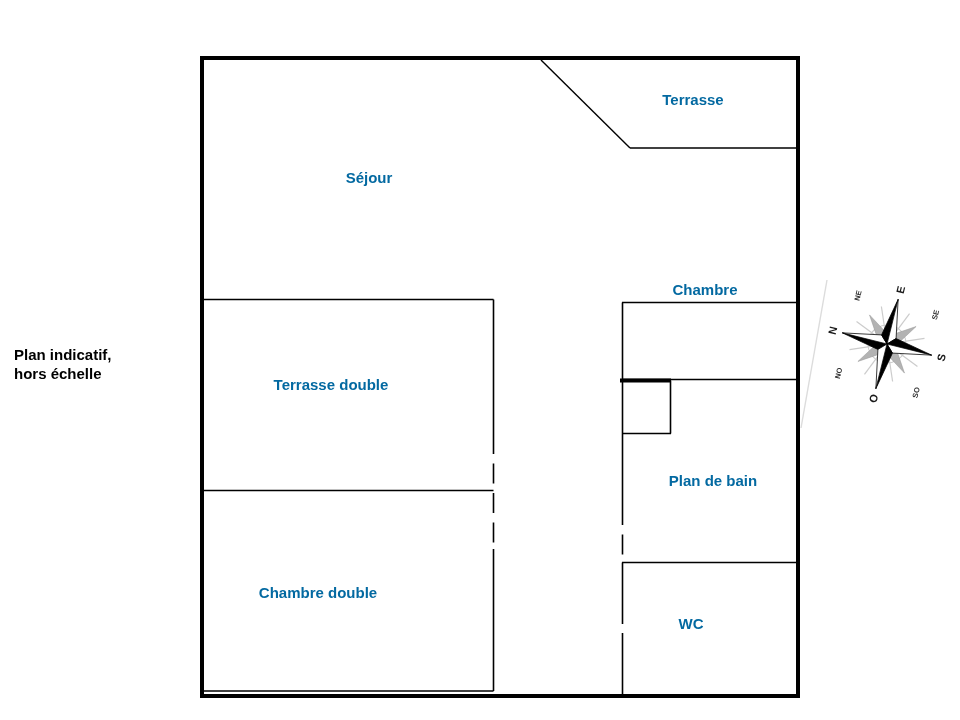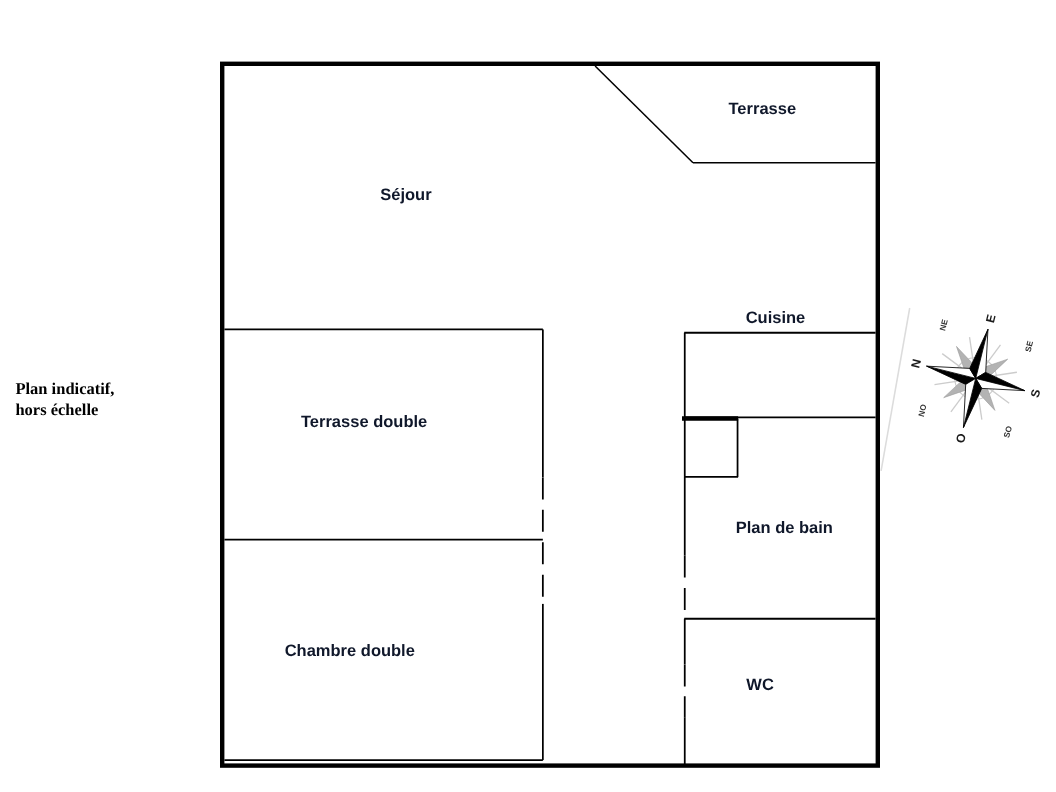--- a/index.html
+++ b/index.html
@@ -3,25 +3,25 @@
 <meta charset="utf-8">
 <style>
   html,body{margin:0;padding:0;background:#ffffff;}
   .canvas{
     position:relative;width:960px;height:720px;background:#ffffff;overflow:hidden;
     font-family:"Liberation Sans",sans-serif;
   }
   .plan-svg{position:absolute;left:0;top:0;}
   .room-label{
     position:absolute;transform:translate(-50%,-50%);
-    font-weight:700;font-size:15px;color:#0f172a;white-space:nowrap;
+    font-weight:700;font-size:15px;color:#0369a1;white-space:nowrap;
   }
   .note{
     position:absolute;left:14px;top:345px;
-    font-weight:700;font-size:15px;line-height:19px;color:#000;white-space:nowrap;font-family:Liberation Serif, serif;
+    font-weight:700;font-size:15px;line-height:19px;color:#000;white-space:nowrap;
   }
   .compass-cardinal{font-weight:700;font-size:11px;fill:#1a1a1a;}
   .compass-intercardinal{font-weight:700;font-size:7.5px;fill:#333;}
 </style>
 </head>
 <body>
 
 <div class="canvas">
 
   <div class="note">
@@ -91,19 +91,19 @@
       <text x="-56" y="0" dy="0.35em" text-anchor="middle" class="compass-cardinal">O</text>
       <text x="40" y="-40" dy="0.35em" text-anchor="middle" class="compass-intercardinal">NE</text>
       <text x="40" y="40" dy="0.35em" text-anchor="middle" class="compass-intercardinal">SE</text>
       <text x="-40" y="40" dy="0.35em" text-anchor="middle" class="compass-intercardinal">SO</text>
       <text x="-40" y="-40" dy="0.35em" text-anchor="middle" class="compass-intercardinal">NO</text>
     </g>
   </svg>
 
   <div class="room-label" style="left:693px;top:99px">Terrasse</div>
   <div class="room-label" style="left:369px;top:177px">Séjour</div>
-  <div class="room-label" style="left:705px;top:289px">Cuisine</div>
+  <div class="room-label" style="left:705px;top:289px">Chambre</div>
   <div class="room-label" style="left:331px;top:384px">Terrasse double</div>
   <div class="room-label" style="left:713px;top:480px">Plan de bain</div>
   <div class="room-label" style="left:318px;top:592px">Chambre double</div>
   <div class="room-label" style="left:691px;top:623px">WC</div>
 
 </div>
 
 </body></html>

